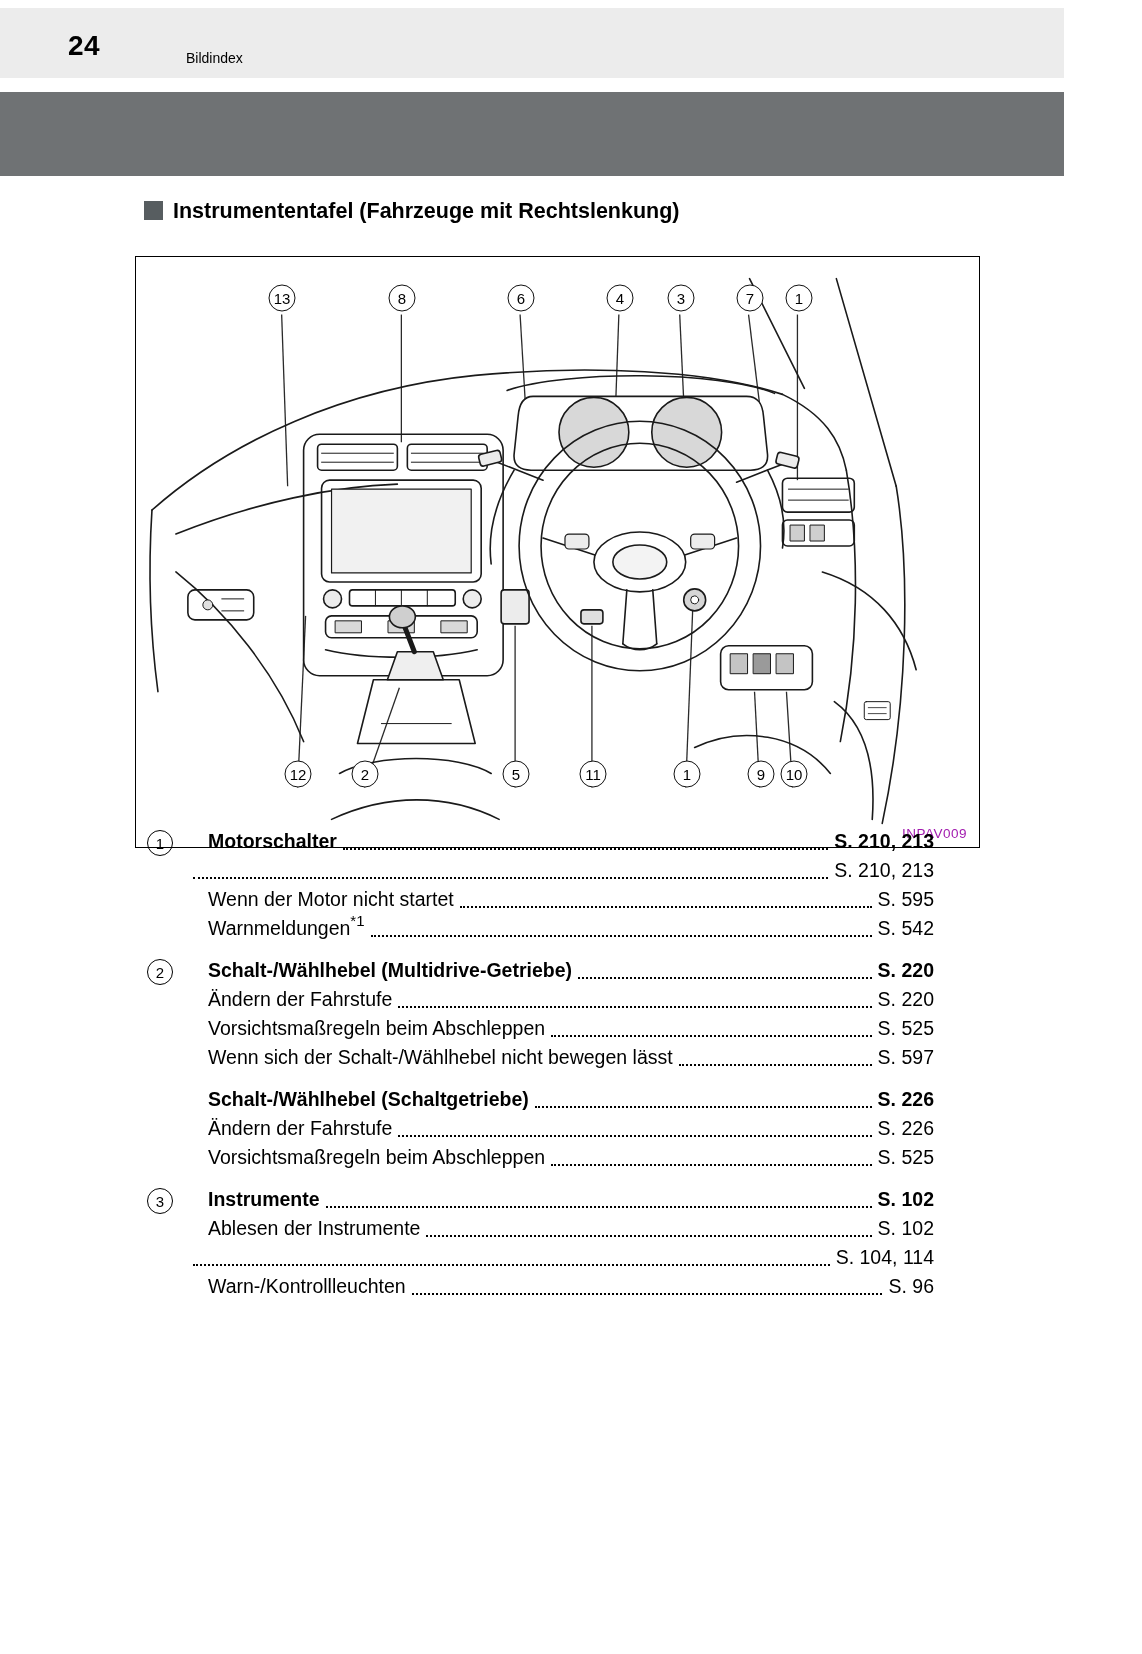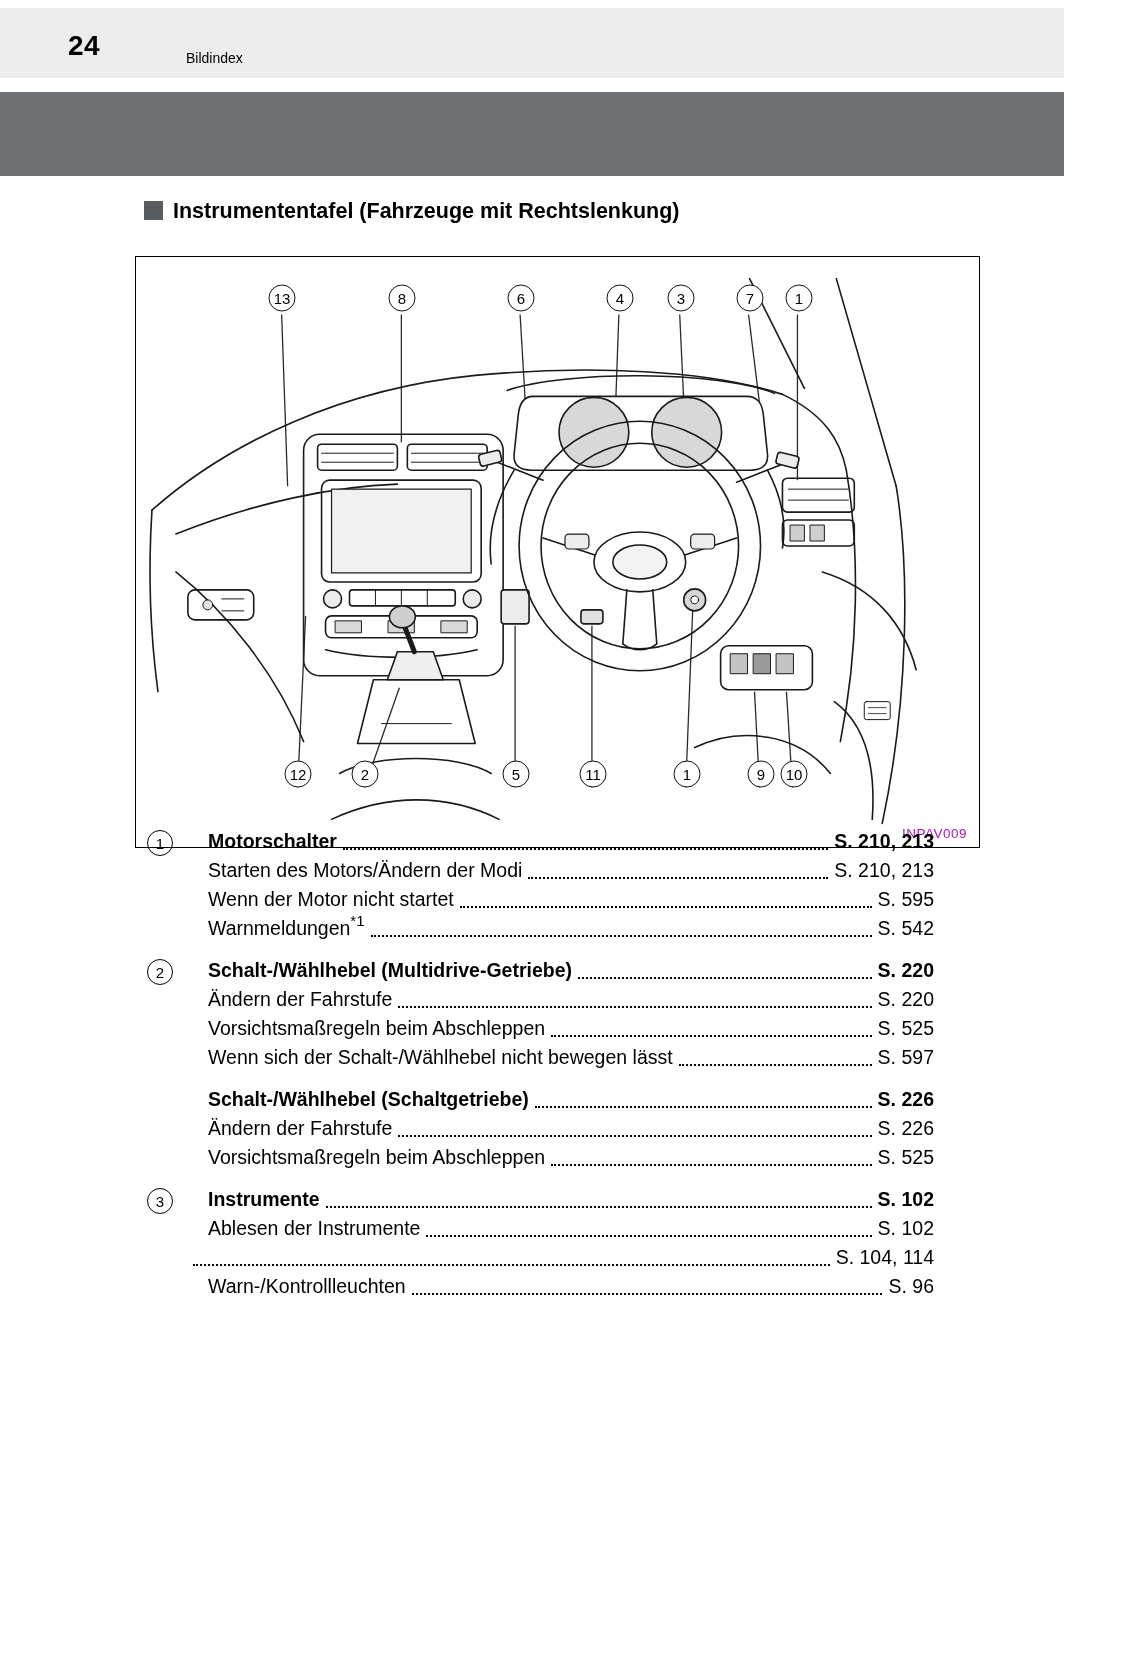--- a/index.html
+++ b/index.html
@@ -200,21 +200,20 @@
       <div class="num-col">
         <div class="num-badge">1</div>
       </div>
       <div class="entry-body">
         <div class="row bold">
           <span class="lbl">Motorschalter</span>
           <span class="leader"></span>
           <span class="ref">S. 210, 213</span>
         </div>
         <div class="row">
-          <span class="lbl">Starten des Motors/Ändern der Modi</span>
           <span class="leader"></span>
           <span class="ref">S. 210, 213</span>
         </div>
         <div class="row">
           <span class="lbl">Wenn der Motor nicht startet</span>
           <span class="leader"></span>
           <span class="ref">S. 595</span>
         </div>
         <div class="row">
           <span class="lbl"><span>Warnmeldungen</span><sup class="note">*1</sup></span>

